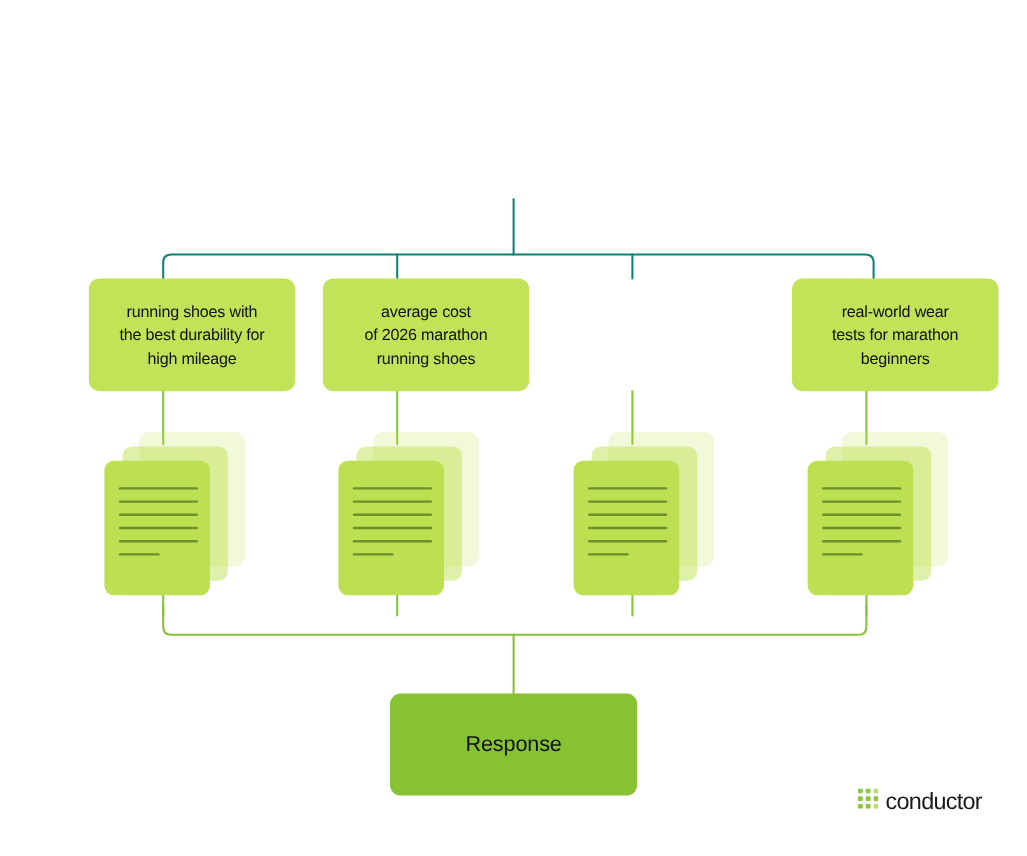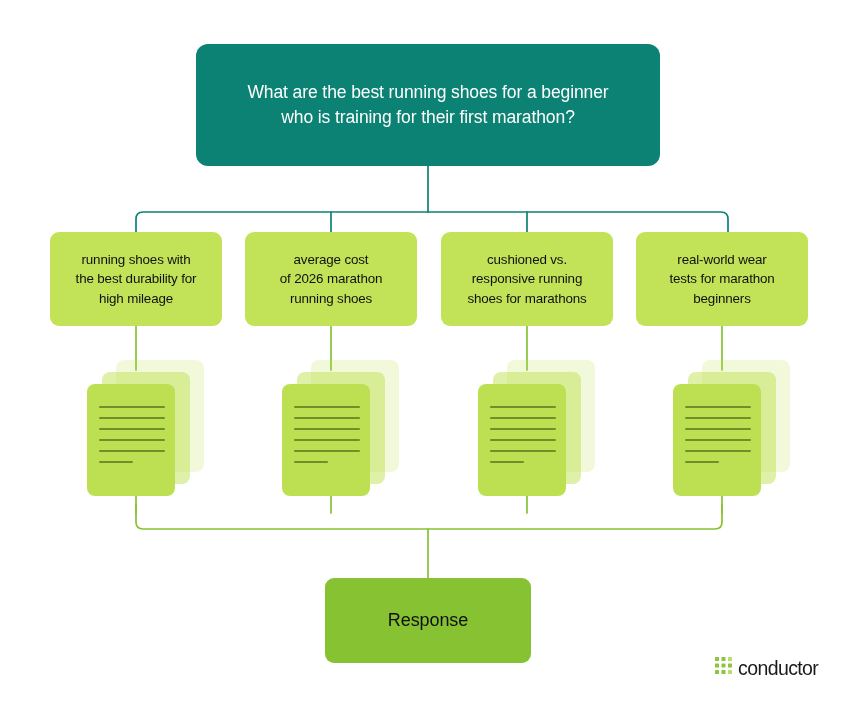--- a/index.html
+++ b/index.html
@@ -61,20 +61,21 @@
     position: absolute;
     top: 232px;
     width: 172px;
     height: 94px;
     background: #C2E358;
     border-radius: 9px;
     z-index: 3;
     display: flex;
     align-items: center;
     justify-content: center;
+    margin-left: 24px;
   }
   .fanout-text {
     color: #111111;
     font-size: 13.4px;
     line-height: 1.42;
     text-align: center;
     letter-spacing: -0.15px;
     padding: 0 10px;
     white-space: pre-line;
   }
@@ -234,39 +235,30 @@
       <path d="M136,487 L136,513"></path>
       <path d="M331,487 L331,513"></path>
       <path d="M527,487 L527,513"></path>
       <path d="M722,487 L722,513"></path>
 
       <path d="M136,505 L136,522 Q136,529 143,529 L715,529 Q722,529 722,522 L722,505"></path>
       <path d="M428,529 L428,578"></path>
     </g>
   </svg>
 
-  <div class="prompt-box">
-    <div class="prompt-text">What are the best running shoes for a beginner
-who is training for their first marathon?</div>
-  </div>
 
   <div class="fanout-box fo-0">
     <div class="fanout-text">running shoes with
 the best durability for
 high mileage</div>
   </div>
   <div class="fanout-box fo-1">
     <div class="fanout-text">average cost
 of 2026 marathon
 running shoes</div>
-  </div>
-  <div class="fanout-box fo-2">
-    <div class="fanout-text">cushioned vs.
-responsive running
-shoes for marathons</div>
   </div>
   <div class="fanout-box fo-3">
     <div class="fanout-text">real-world wear
 tests for marathon
 beginners</div>
   </div>
 
   <div class="doc-stack ds-0">
     <div class="doc-sheet doc-back"></div>
     <div class="doc-sheet doc-mid"></div>

